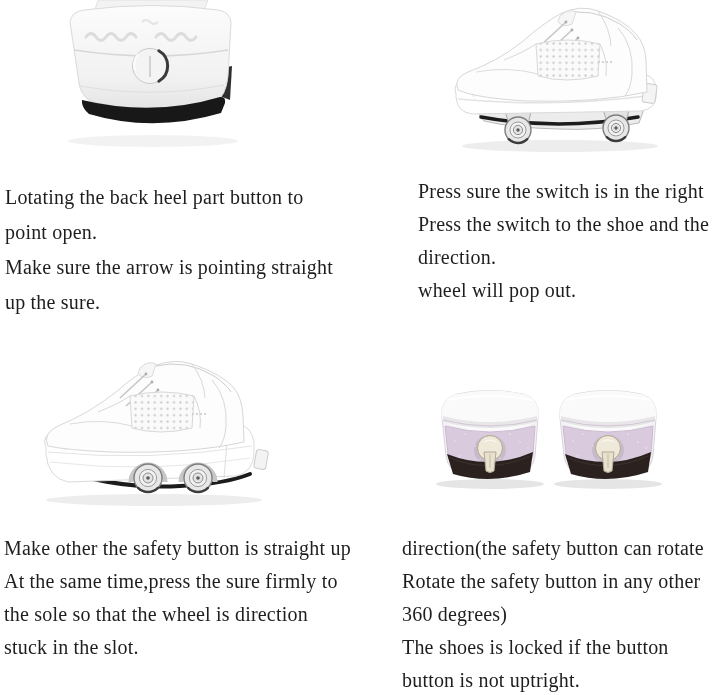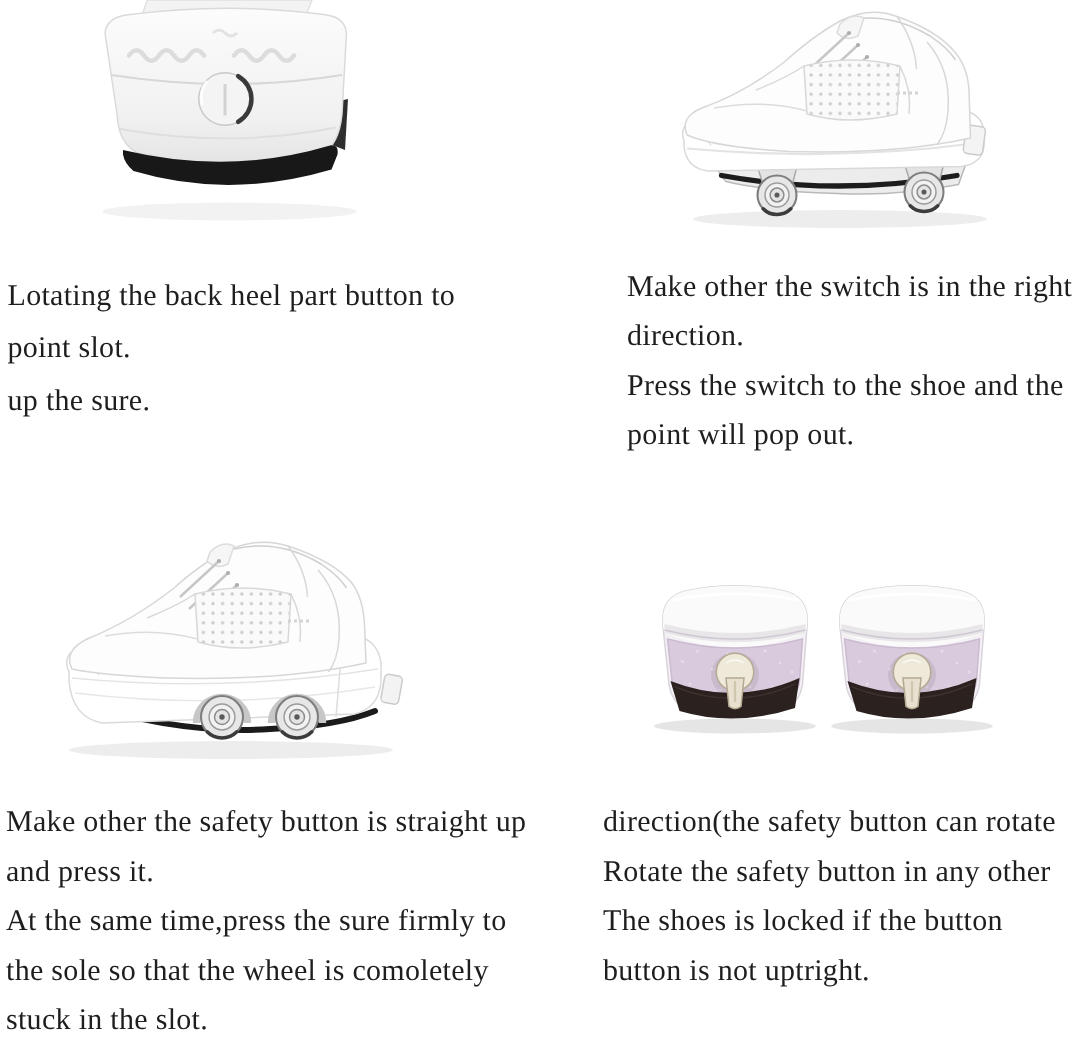--- a/index.html
+++ b/index.html
@@ -223,39 +223,40 @@
           <path d="M44,56 Q50,52 56,56" fill="none" stroke="#ffffff" opacity="0.8"></path>
         </g>
       </defs>
       <use href="#heelShape4" x="8" y="4"></use>
       <use href="#heelShape4" x="126" y="4"></use>
     </svg>
   </figure>
 
   <div class="caption tall" id="cap-tl">
     <div class="line">Lotating the back heel part button to</div>
-    <div class="line">point slot.</div>
+    <div class="line">point open.</div>
+    <div class="line">Make sure the arrow is pointing straight</div>
     <div class="line">up the sure.</div>
   </div>
 
   <div class="caption" id="cap-tr">
-    <div class="line">Make other the switch is in the right</div>
+    <div class="line">Press sure the switch is in the right</div>
+    <div class="line">Press the switch to the shoe and the</div>
     <div class="line">direction.</div>
-    <div class="line">Press the switch to the shoe and the</div>
-    <div class="line">point will pop out.</div>
+    <div class="line">wheel will pop out.</div>
   </div>
 
   <div class="caption" id="cap-bl">
     <div class="line">Make other the safety button is straight up</div>
-    <div class="line">and press it.</div>
     <div class="line">At the same time,press the sure firmly to</div>
-    <div class="line">the sole so that the wheel is comoletely</div>
+    <div class="line">the sole so that the wheel is direction</div>
     <div class="line">stuck in the slot.</div>
   </div>
 
   <div class="caption" id="cap-br">
     <div class="line">direction(the safety button can rotate</div>
     <div class="line">Rotate the safety button in any other</div>
+    <div class="line">360 degrees)</div>
     <div class="line">The shoes is locked if the button</div>
     <div class="line">button is not uptright.</div>
   </div>
 
 </div>
 
 </body></html>

